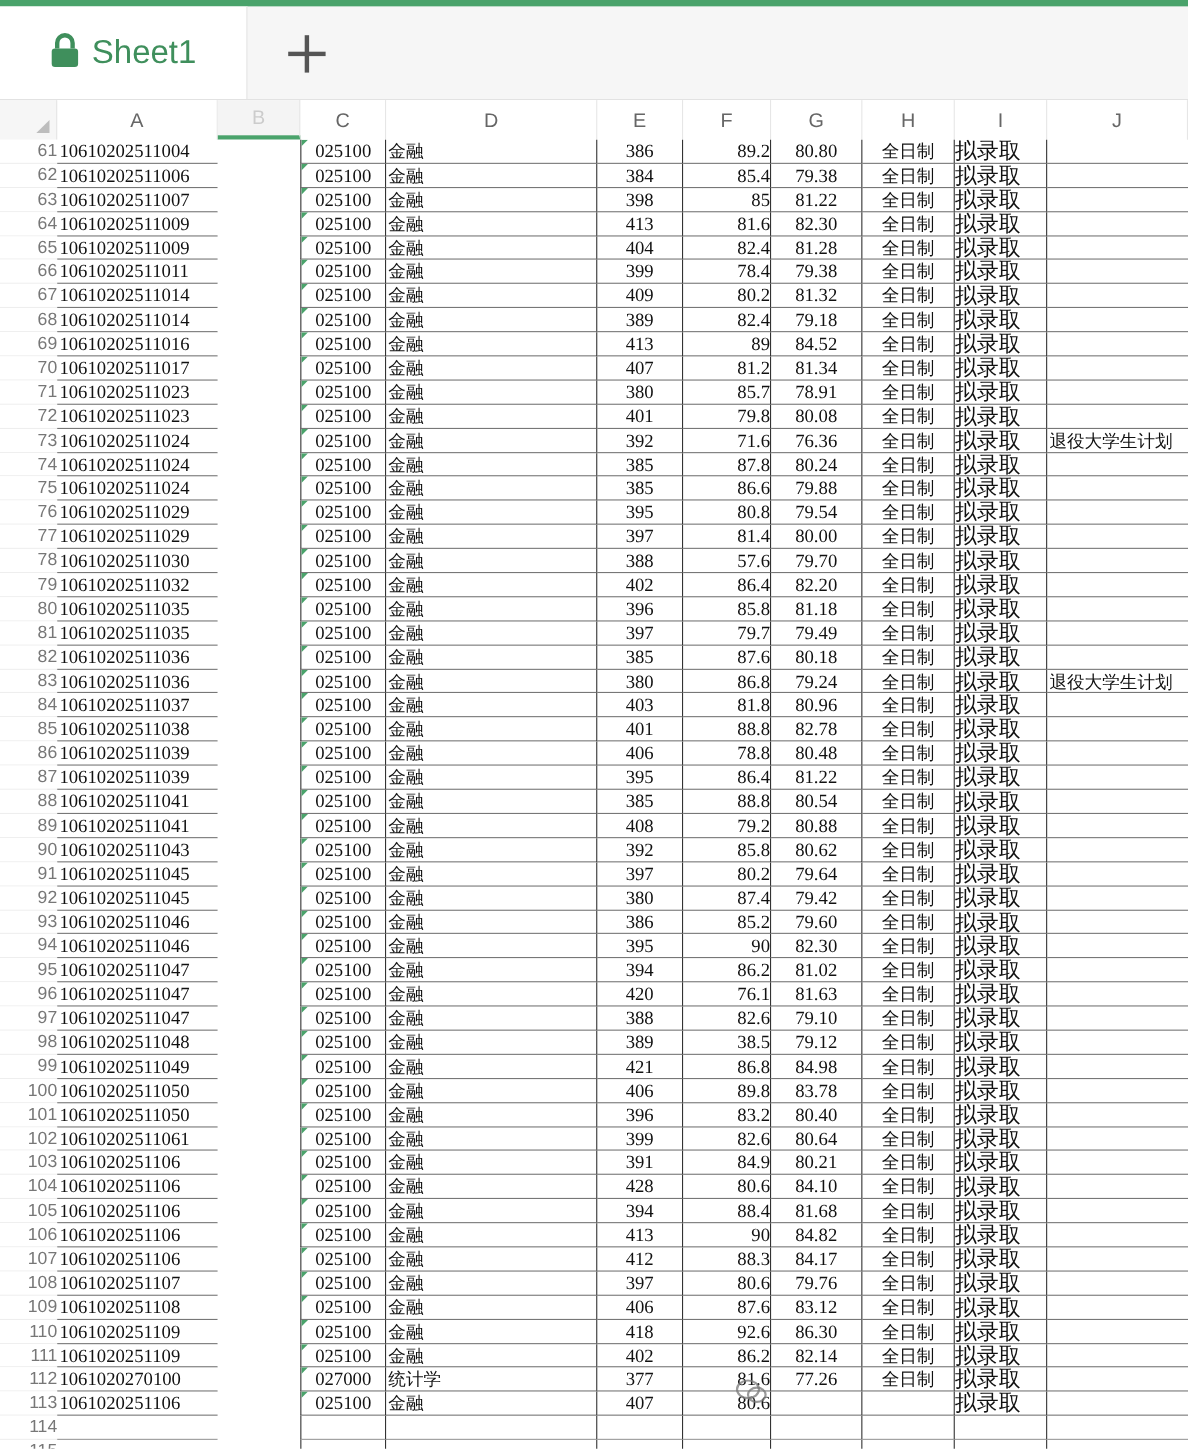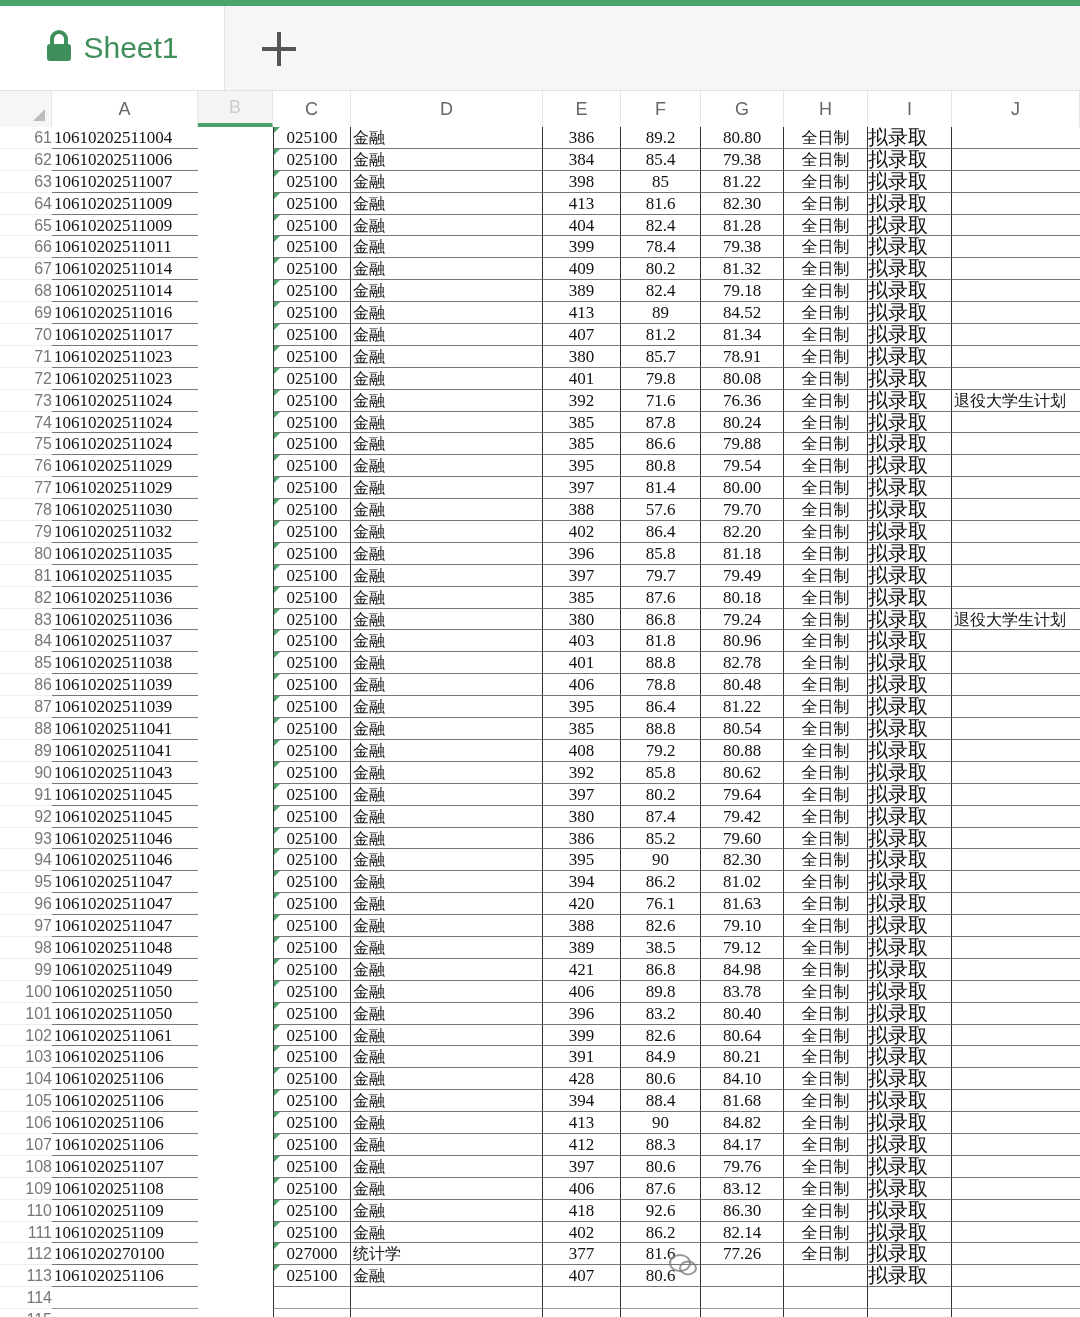--- a/index.html
+++ b/index.html
@@ -17,21 +17,21 @@
   .grid { position:absolute; left:0; top:127px; width:1080px; }
   .row { display:flex; height:21.9px; box-sizing:border-box; font-size:17px; color:#111; }
   .row > div { box-sizing:border-box; height:21.9px; line-height:21.9px; white-space:nowrap; overflow:hidden; border-bottom:1px solid #777; }
   .rn { width:52px; text-align:right; color:#777; font-family:"Liberation Sans", sans-serif; font-size:16px; border-bottom:1px solid #eee !important; background:#fff; }
   .cA { width:146px; padding-left:2px; }
   .cB { width:75px; background:#fff; border-bottom:1px solid #fff !important; }
   .cC { width:78px; text-align:center; border-left:1px solid #333; border-right:1px solid #333; position:relative; }
   .cC.tri:before { content:""; position:absolute; left:0; top:0; border-top:6px solid #4aa36b; border-right:6px solid transparent; }
   .cD { width:192px; padding-left:2px; border-right:1px solid #333; font-family:"DejaVu Sans", sans-serif; font-size:16px; }
   .cE { width:78px; text-align:center; border-right:1px solid #333; }
-  .cF { width:80px; text-align:center; border-right:1px solid #333; }
+  .cF { width:80px; text-align:right; border-right:1px solid #333; }
   .cG { width:83px; text-align:center; border-right:1px solid #333; }
   .cH { width:84px; text-align:center; border-right:1px solid #333; font-family:"DejaVu Sans", sans-serif; font-size:16px; }
   .cI { width:84px; text-align:left; border-right:1px solid #333; font-family:"DejaVu Sans", sans-serif; font-size:20px; }
   .cJ { width:128px; padding-left:2px; font-family:"DejaVu Sans", sans-serif; font-size:16px; }
   .row.empty > div { border-bottom:1px solid #999; }
   .watermark { position:absolute; left:668px; top:1252px; display:flex; align-items:center; gap:6px; color:rgba(120,120,120,0.75); font-family:"DejaVu Sans", sans-serif; font-size:24px; pointer-events:none; }
 </style>
 </head>
 <body>
 

